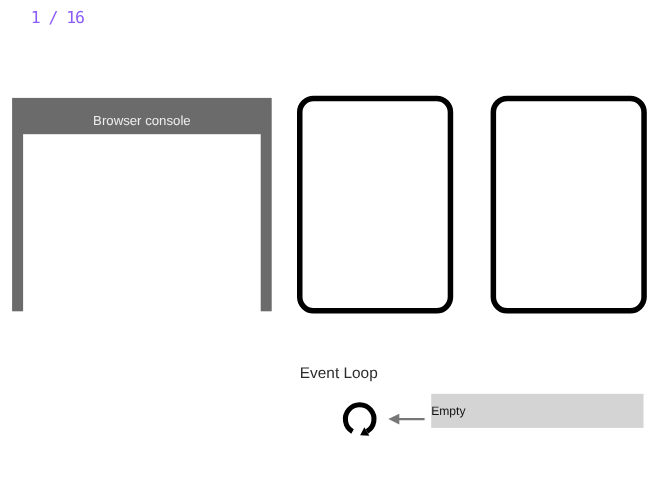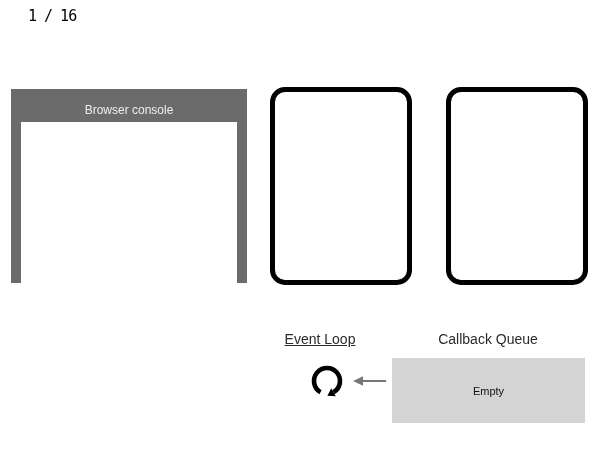--- a/index.html
+++ b/index.html
@@ -16,21 +16,21 @@
     width: 600px; height: 449px;
     background: var(--page-bg);
     font-family: "Liberation Sans", sans-serif;
     overflow: hidden;
   }
   .stage { position: relative; width: 600px; height: 449px; }
 
   .slide-counter {
     position: absolute; left: 28px; top: 7px;
     font-family: "DejaVu Sans Mono", monospace;
-    font-size: 15px; color: #000000;
+    font-size: 15px; color: #8b5cf6;
     letter-spacing: -1px;
   }
 
   
   .console-panel {
     position: absolute; left: 11px; top: 89px;
     width: 236px; height: 194px;
     background: var(--console-gray);
   }
   .console-title {
@@ -46,43 +46,43 @@
 
   
   .box-label {
     position: absolute; color: var(--label-text);
     white-space: nowrap; transform: translateX(-50%);
   }
   .label-lg { font-size: 15px; }
   .label-md { font-size: 14px; }
   .call-stack-label     { left: 341px; top: 57px; }
   .web-apis-label       { left: 518px; top: 57px; }
-  .event-loop-label     { left: 320px; top: 331px; text-decoration: underline; }
+  .event-loop-label     { left: 308px; top: 331px; }
   .callback-queue-label { left: 488px; top: 331px; }
 
   
   .rounded-box {
     position: absolute; width: 142px; height: 198px;
     background: #ffffff;
     border: 5px solid var(--box-border);
     border-radius: 15px;
   }
   .call-stack-box { left: 270px; top: 87px; }
   .web-apis-box   { left: 446px; top: 87px; }
 
   
   .event-loop-icon { position: absolute; left: 306px; top: 360px; }
   .arrow-left-icon { position: absolute; left: 352px; top: 374px; }
 
   
   .queue-box {
     position: absolute; left: 392px; top: 358px;
-    width: 193px; height: 65px;
+    width: 193px; height: 31px;
     background: var(--queue-gray);
-    display: flex; align-items: center; justify-content: center;
+    display: flex; align-items: center; 
   }
   .queue-status { font-size: 11px; color: #111111; }
 </style>
 </head>
 <body>
 
 <div class="stage">
 
   <div class="slide-counter">1 / 16</div>
 
@@ -100,19 +100,18 @@
   <svg class="event-loop-icon" width="42" height="42" viewBox="0 0 42 42" aria-hidden="true">
     <path d="M 14.5 32.26 A 13 13 0 1 1 27.5 32.26" fill="none" stroke="#000000" stroke-width="4.6"></path>
     <polygon points="21.4,35.76 29.75,36.16 25.25,28.36" fill="#000000"></polygon>
   </svg>
 
   <svg class="arrow-left-icon" width="36" height="14" viewBox="0 0 36 14" aria-hidden="true">
     <line x1="9" y1="7" x2="34" y2="7" stroke="var(--arrow-gray)" stroke-width="2"></line>
     <polygon points="1,7 11,2.2 11,11.8" fill="var(--arrow-gray)"></polygon>
   </svg>
 
-  <div class="box-label label-md callback-queue-label">Callback Queue</div>
 
   <div class="queue-box">
     <span class="queue-status">Empty</span>
   </div>
 
 </div>
 
 </body></html>

